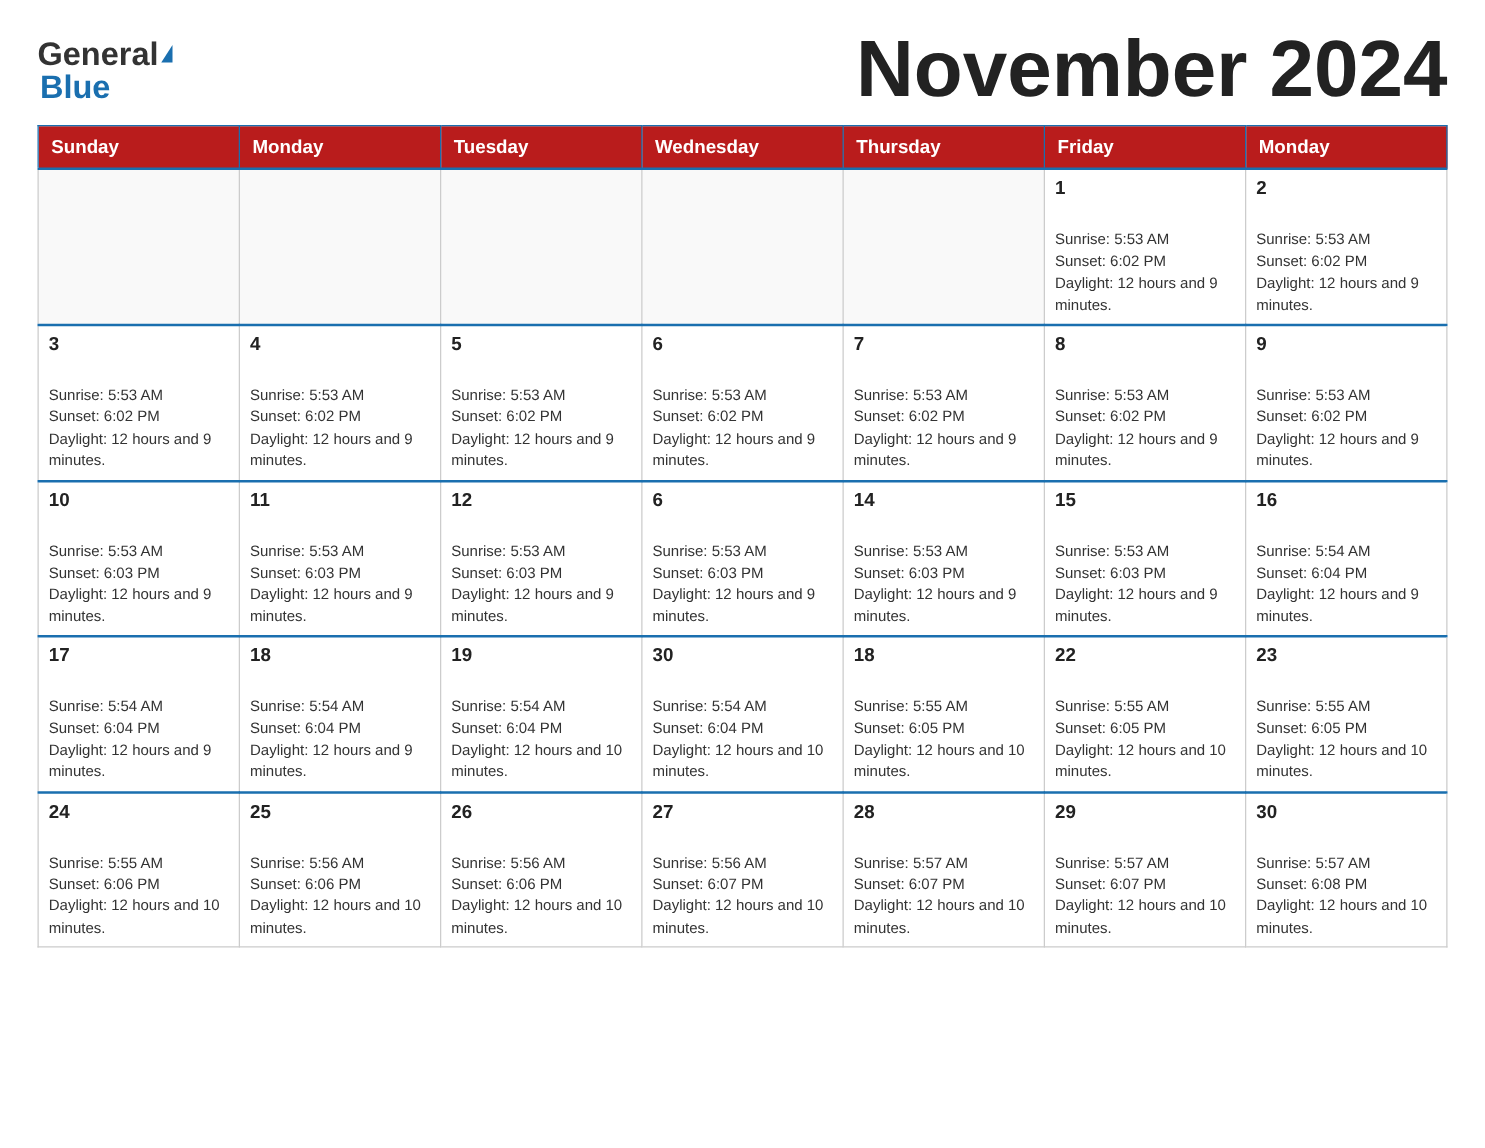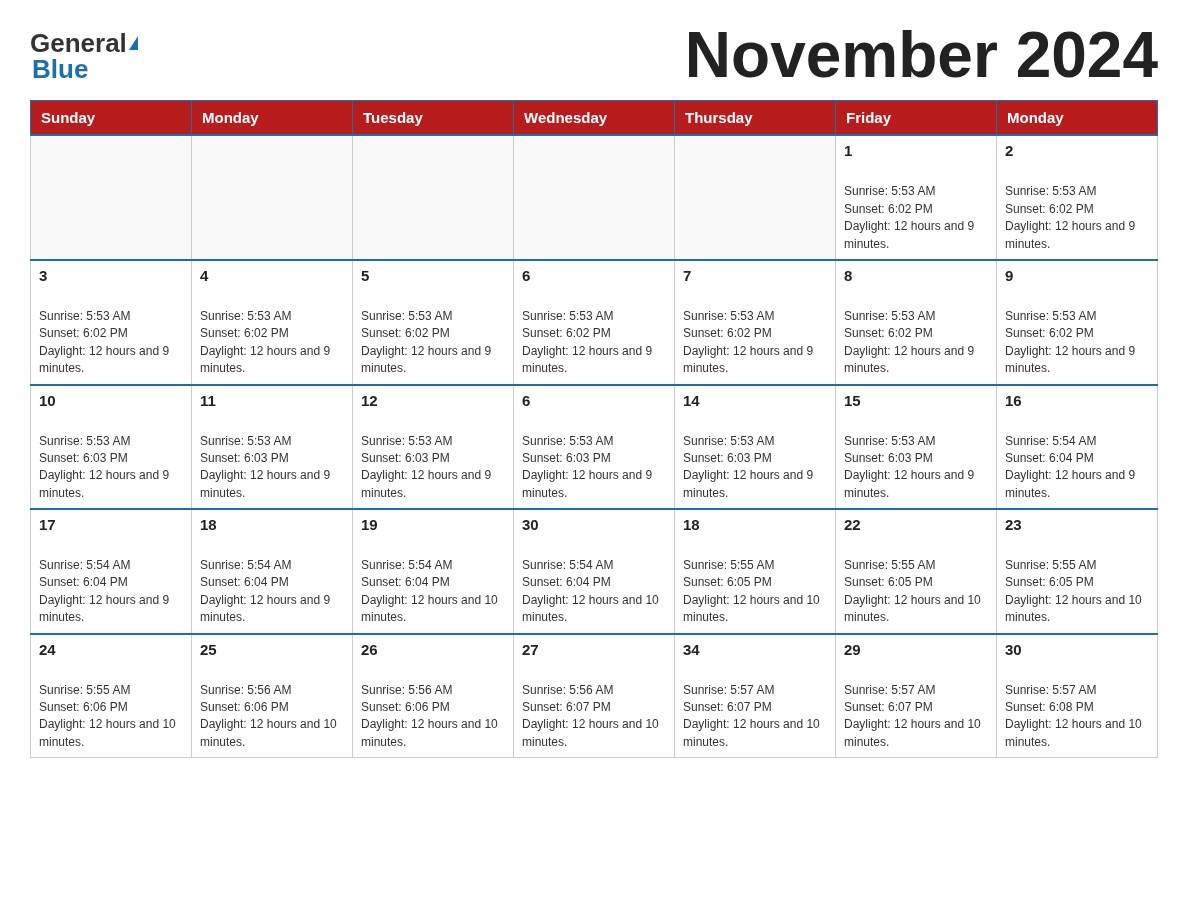--- a/index.html
+++ b/index.html
@@ -252,21 +252,21 @@
         </td>
         <td>
           <span class="day-number">26</span>
           <div class="day-info">Sunrise: 5:56 AM<br>Sunset: 6:06 PM<br>Daylight: 12 hours and 10 minutes.</div>
         </td>
         <td>
           <span class="day-number">27</span>
           <div class="day-info">Sunrise: 5:56 AM<br>Sunset: 6:07 PM<br>Daylight: 12 hours and 10 minutes.</div>
         </td>
         <td>
-          <span class="day-number">34</span>
+          <span class="day-number">28</span>
           <div class="day-info">Sunrise: 5:57 AM<br>Sunset: 6:07 PM<br>Daylight: 12 hours and 10 minutes.</div>
         </td>
         <td>
           <span class="day-number">29</span>
           <div class="day-info">Sunrise: 5:57 AM<br>Sunset: 6:07 PM<br>Daylight: 12 hours and 10 minutes.</div>
         </td>
         <td>
           <span class="day-number">30</span>
           <div class="day-info">Sunrise: 5:57 AM<br>Sunset: 6:08 PM<br>Daylight: 12 hours and 10 minutes.</div>
         </td>

